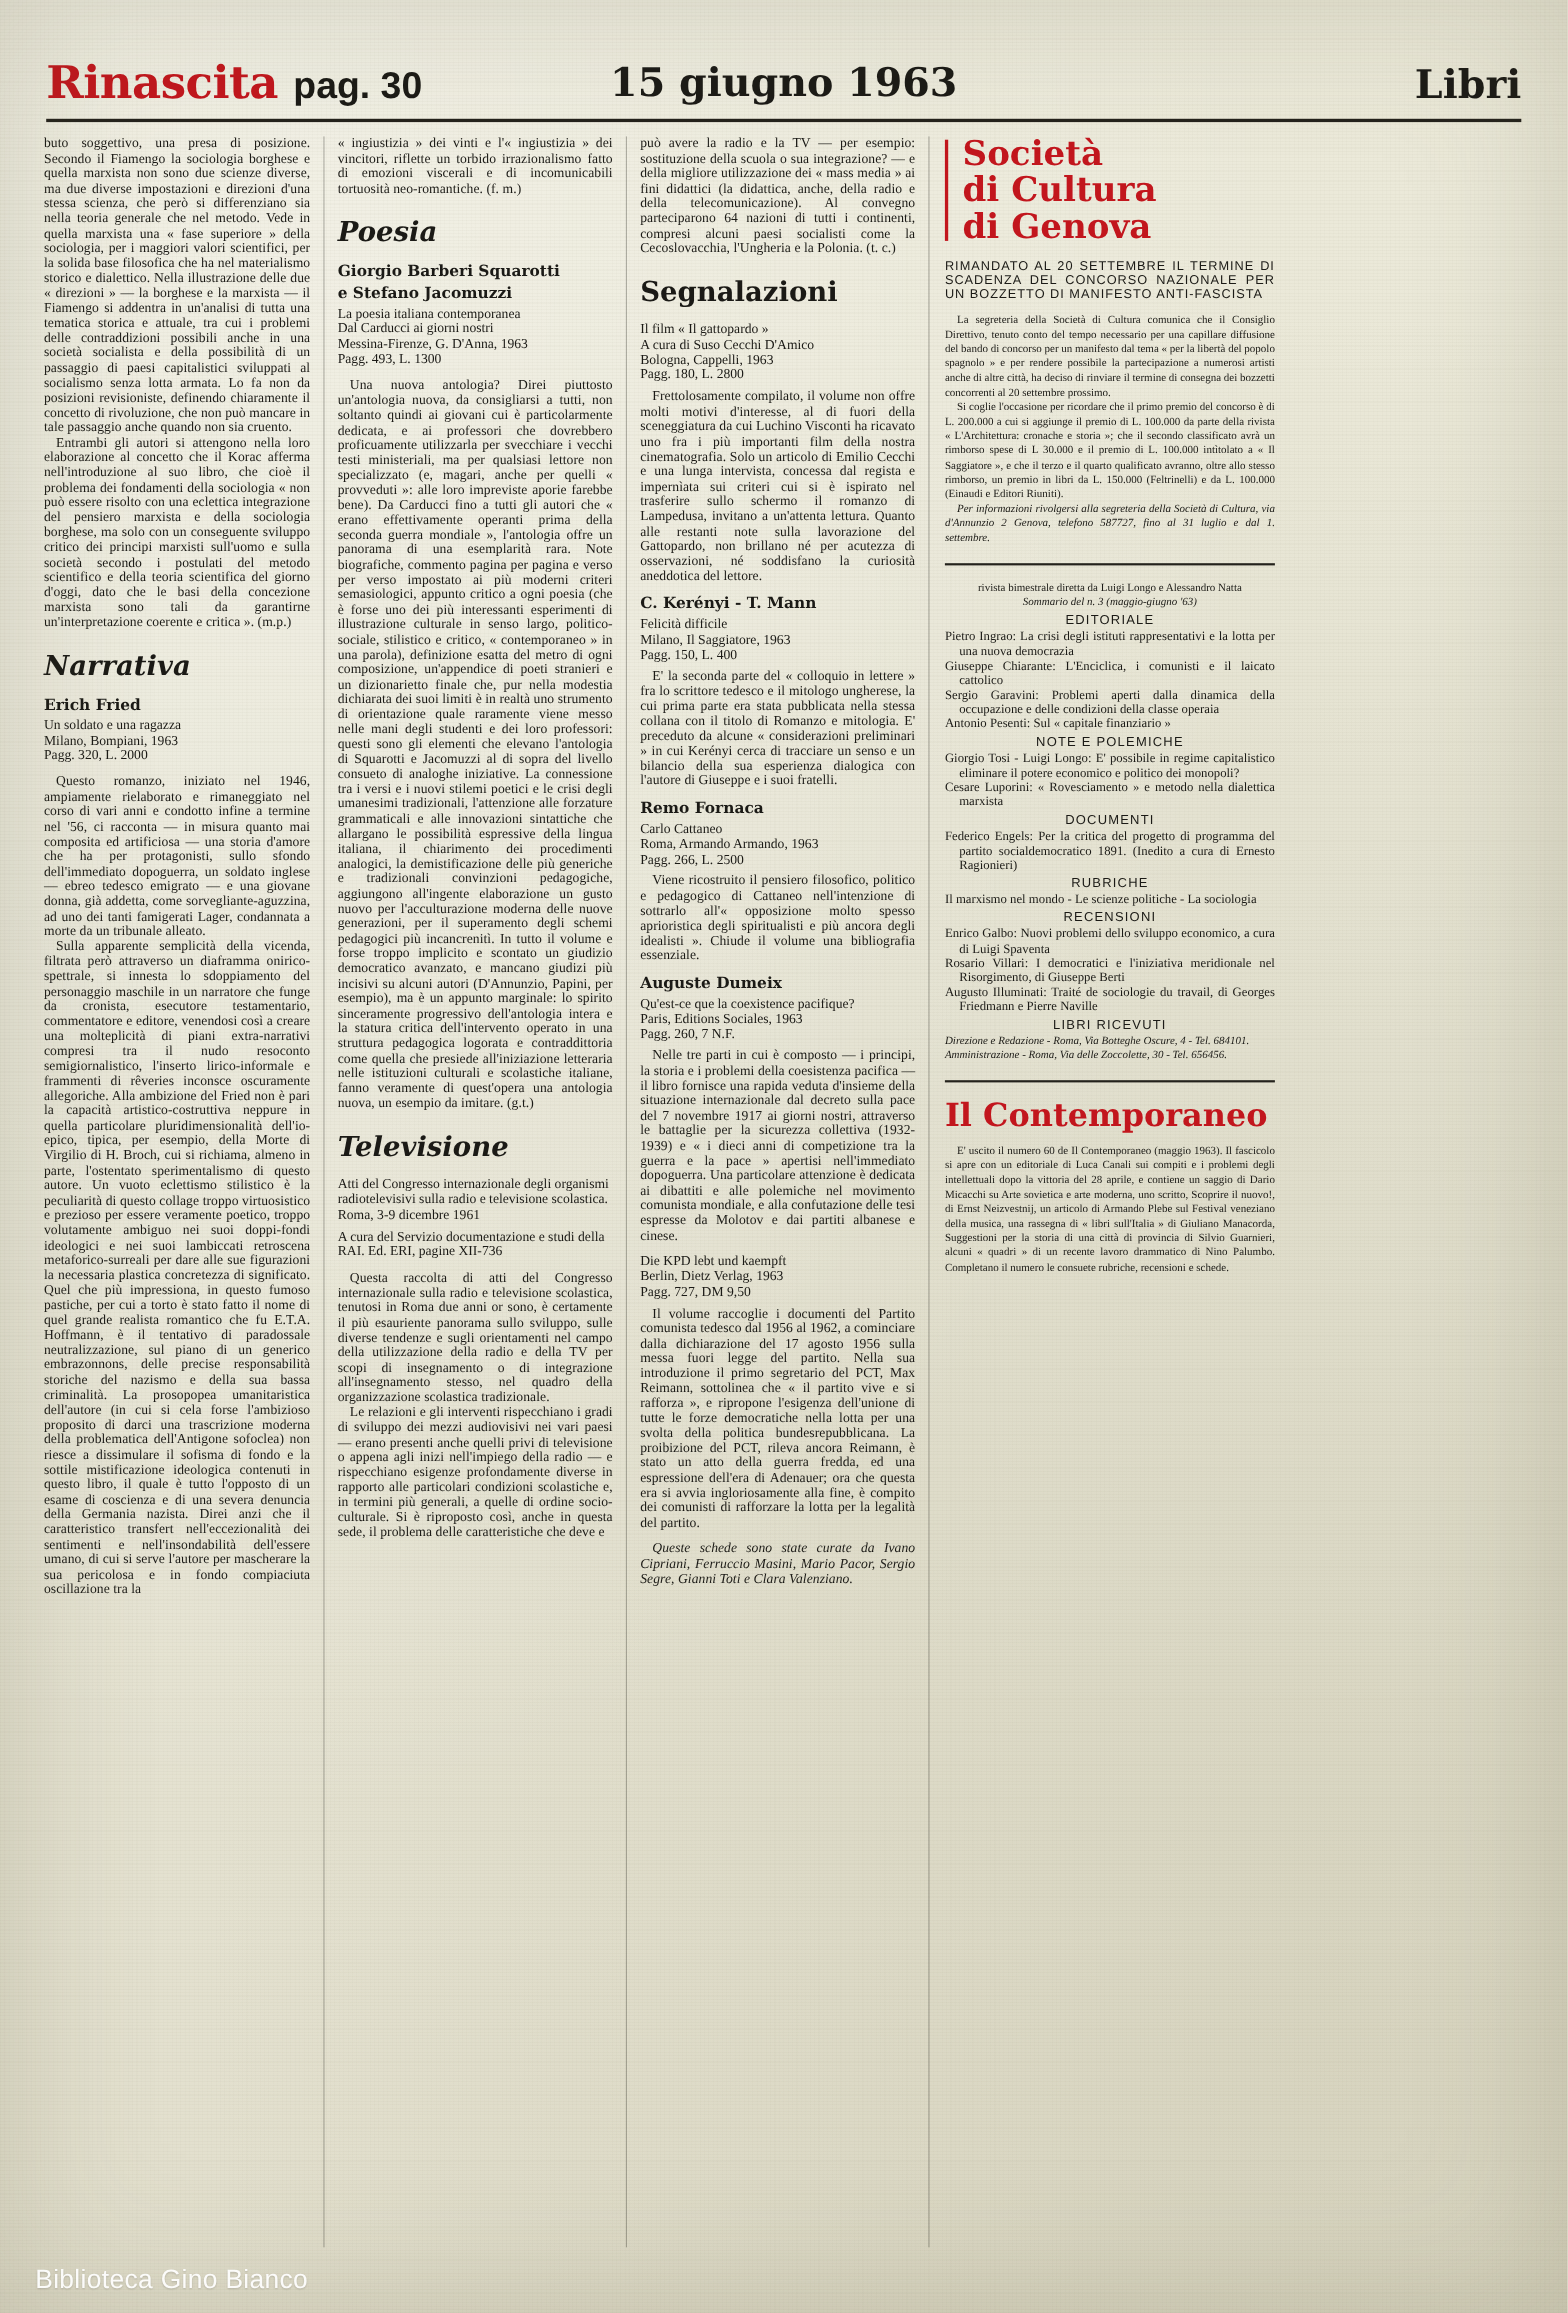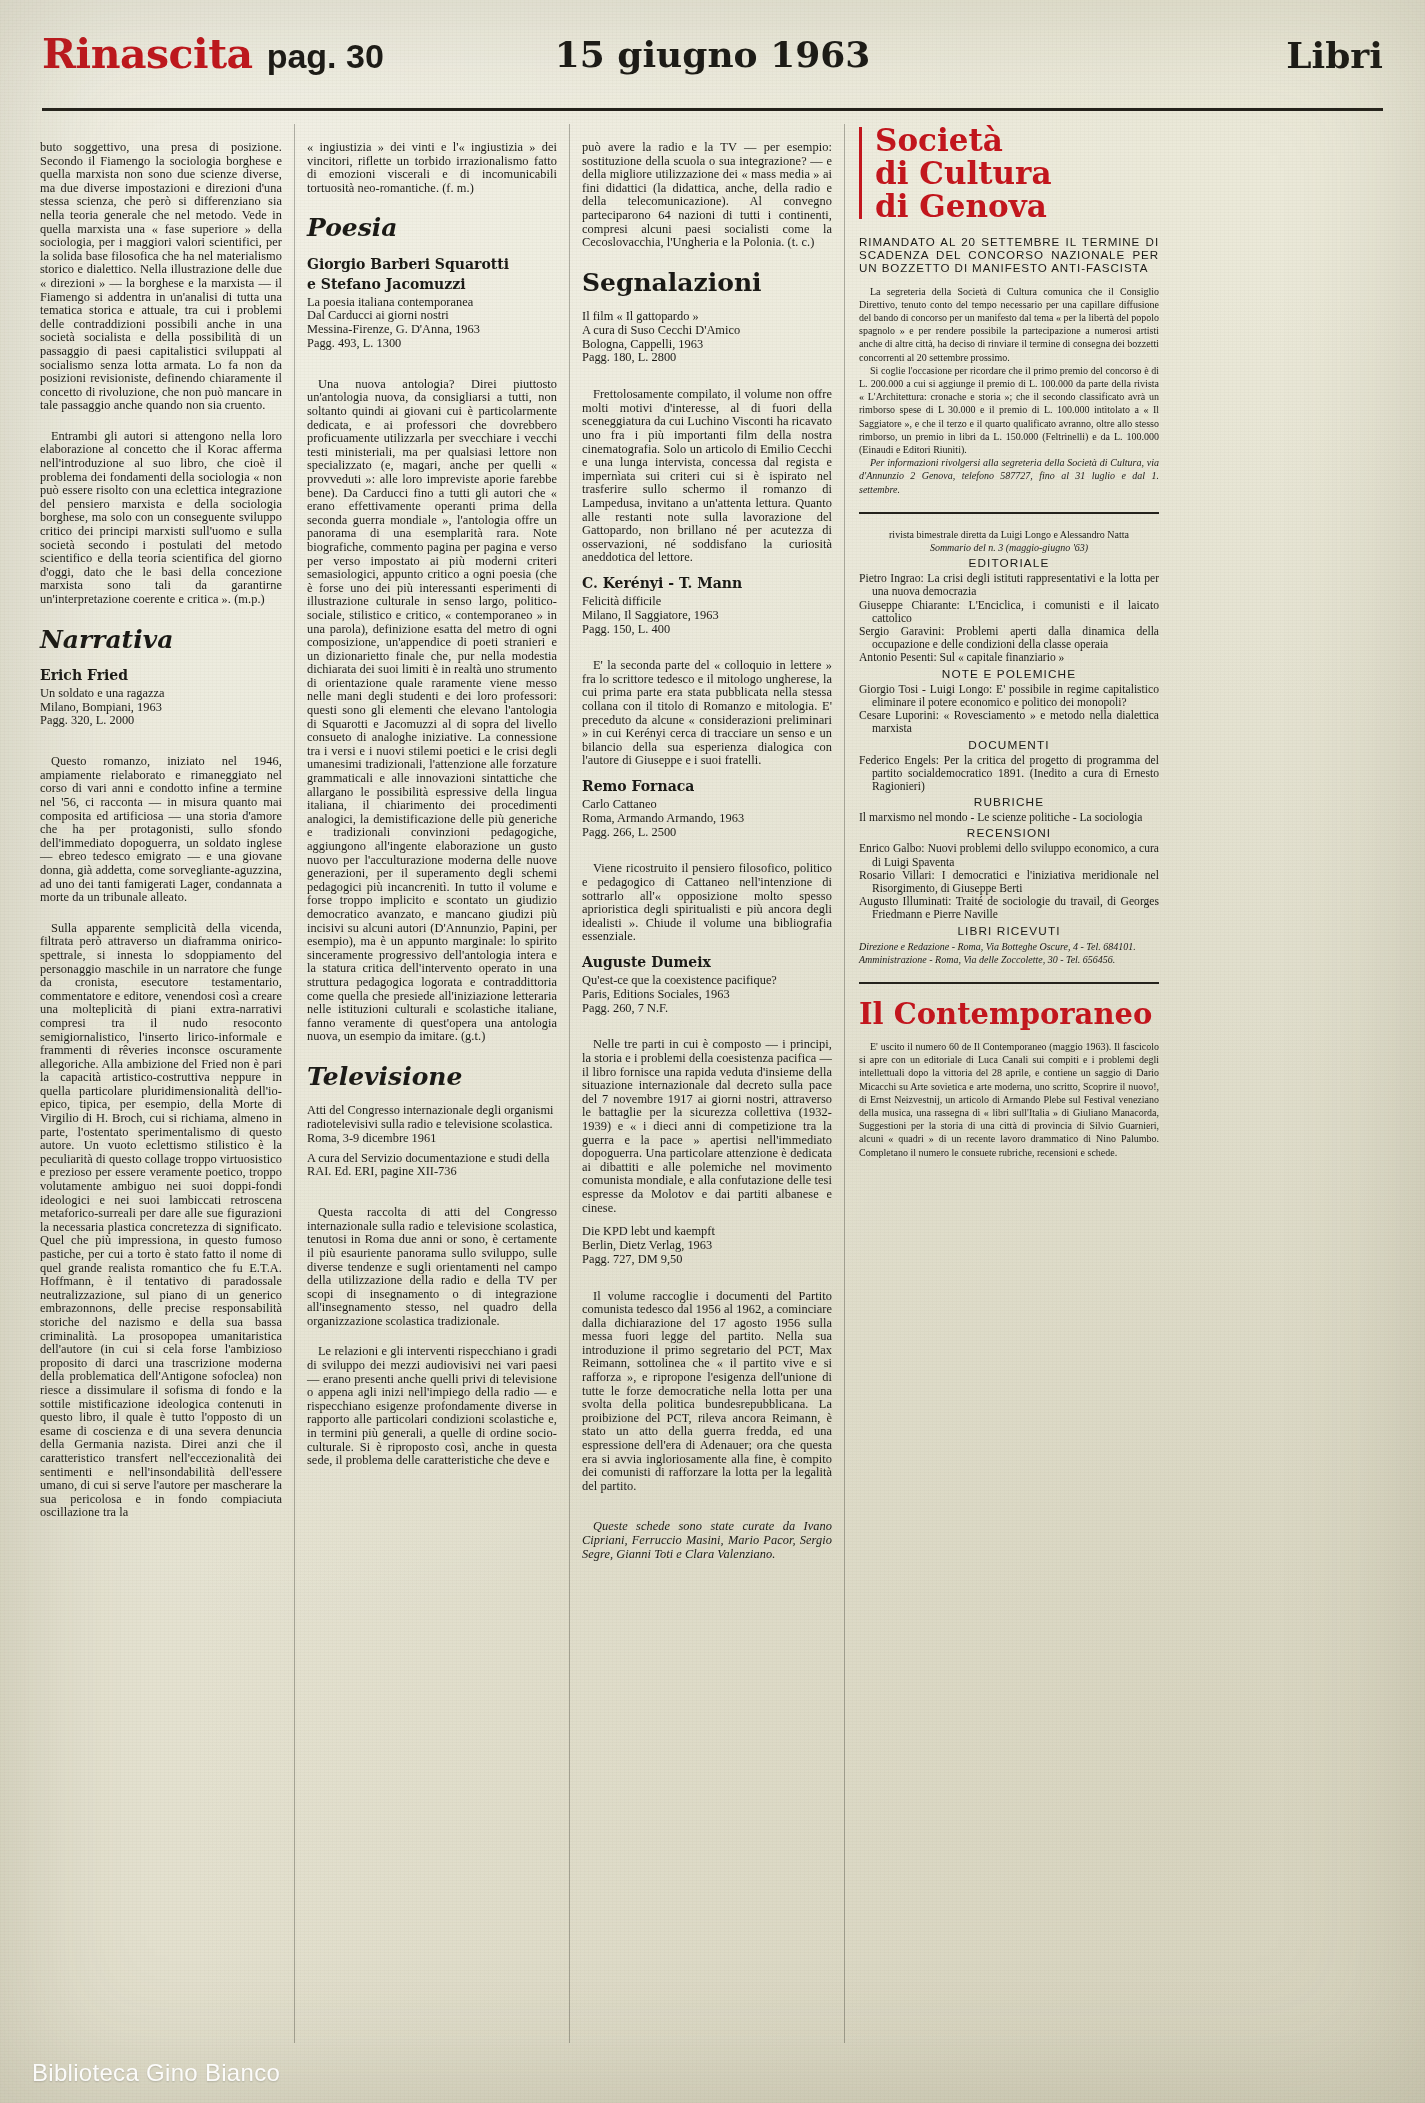--- a/index.html
+++ b/index.html
@@ -21,21 +21,21 @@
   .grain { position:absolute; inset:0; pointer-events:none;
     background-image:
       repeating-linear-gradient(0deg, rgba(120,115,85,0.035) 0 1px, rgba(0,0,0,0) 1px 3px),
       repeating-linear-gradient(90deg, rgba(120,115,85,0.025) 0 1px, rgba(0,0,0,0) 1px 4px);
   }
   .vignette { position:absolute; inset:0; pointer-events:none;
     box-shadow: inset 0 0 140px rgba(90,85,55,0.22); }
 
   
   .masthead {
-    position:absolute; left:42px; top:34px; right:42px; height:58px;
+    position:absolute; left:42px; top:55px; right:42px; height:58px;
   }
   .mh-row { display:flex; align-items:baseline; justify-content:space-between; }
   .mh-left { display:flex; align-items:baseline; gap:14px; }
   .mh-title {
     font-family:"DejaVu Serif", serif;
     font-weight:700; font-size:41px; color:#c2161d;
     letter-spacing:-0.5px; line-height:1;
   }
   .mh-pag { font-family:Liberation Sans, sans-serif; font-weight:700; font-size:34px; color:#1b1a16; line-height:1; }
   .mh-date { font-family:"DejaVu Serif", serif; font-weight:700; font-size:36px; color:#1b1a16; line-height:1;
@@ -51,21 +51,20 @@
   .c3 { width:250px; padding:0 12px; }
   .c5 { width:300px; padding-left:14px; }
   .vrule { position:absolute; top:0; bottom:0; width:1px; background:rgba(40,38,30,0.33); }
 
   p, .bib, .byline { margin:0; }
   .body {
     font-size:12.4px; line-height:13.6px;
     text-align:justify; text-justify:inter-word;
     hyphens:auto; -webkit-hyphens:auto;
     letter-spacing:0.05px;
-    margin-top:17px;
   }
   .body.ind { text-indent:11px; }
 
   .sec-head {
     font-family:"DejaVu Serif", serif;
     font-style:italic; font-weight:700;
     font-size:25px; line-height:1.05;
     margin:20px 0 14px 0;
   }
   .sec-head-up {

